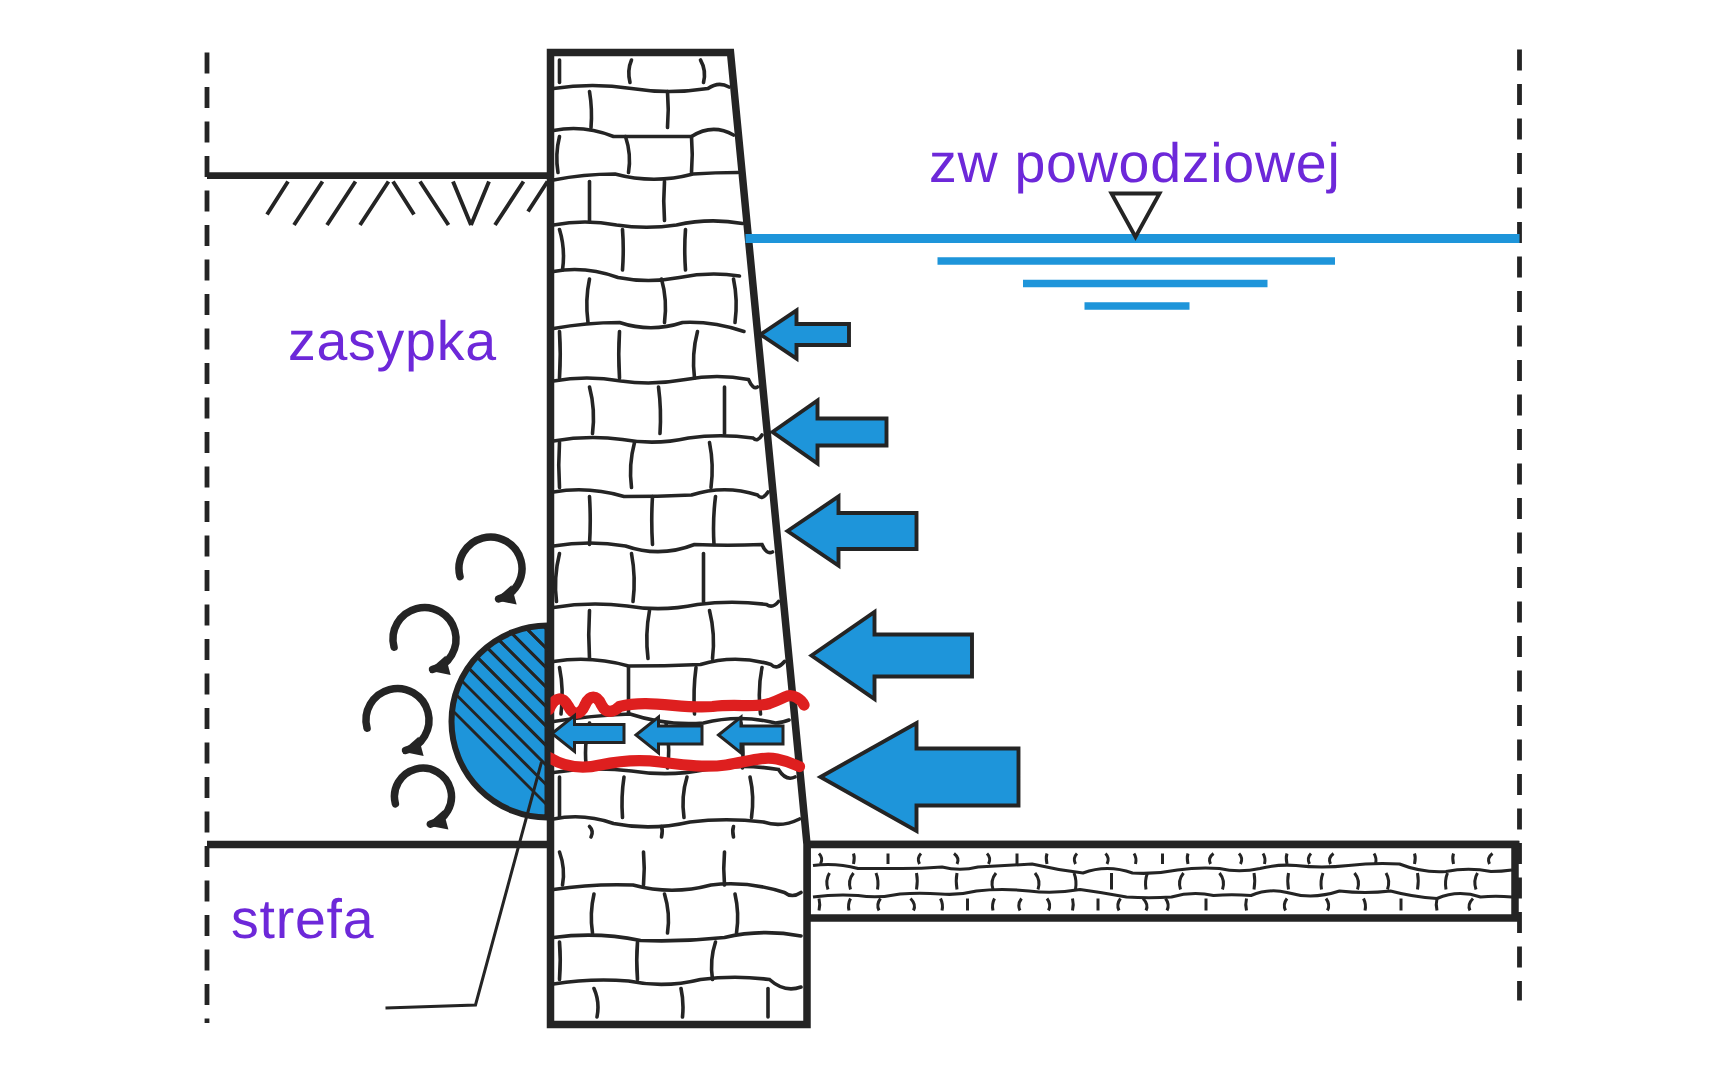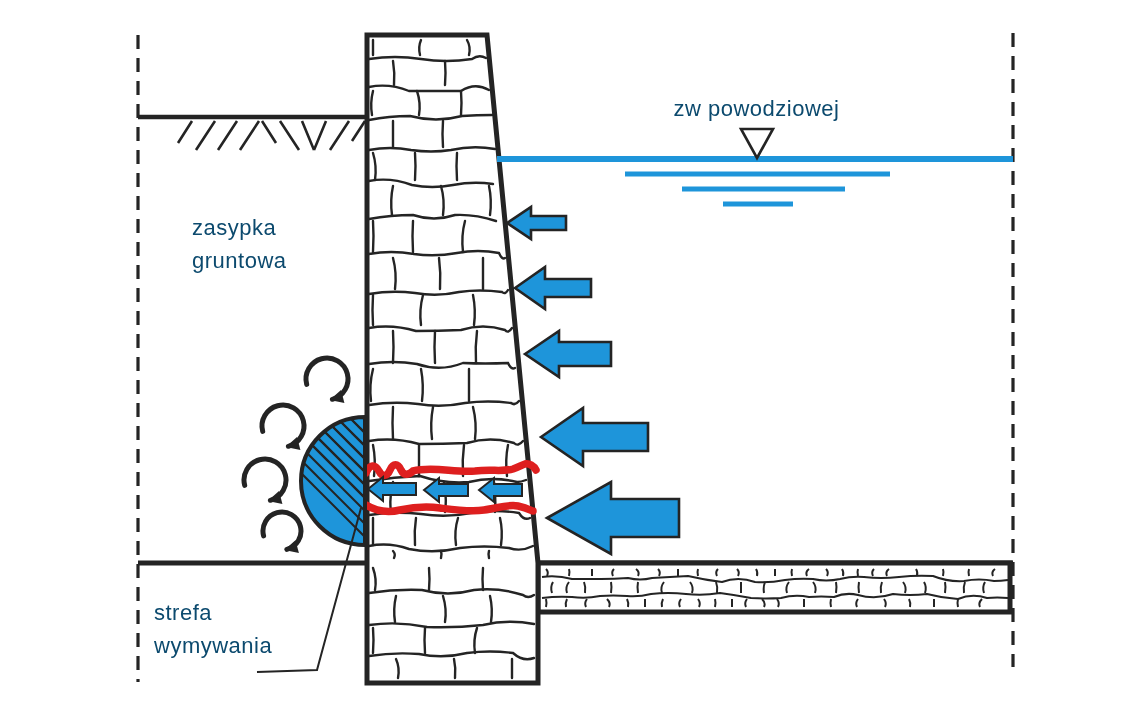--- a/index.html
+++ b/index.html
@@ -2,21 +2,21 @@
 <html style="--water-blue: #1E95DA; --seepage-red: #DE1F1F; --ink: #242424;"><head>
 <meta charset="utf-8">
 <style>
   html,body{margin:0;padding:0;background:#ffffff;}
   .stage{
     position:relative;width:1148px;height:728px;background:#fff;overflow:hidden;
     font-family:"Liberation Sans",sans-serif;
   }
   svg{position:absolute;left:0;top:0;}
   .label{
-    position:absolute;color:#0c4a6e;font-size:22px;line-height:33px;
+    position:absolute;color:#6d28d9;font-size:37px;line-height:33px;
     white-space:nowrap;letter-spacing:0.5px;
   }
   .label.center{text-align:center;}
 </style>
 </head>
 <body>
 
 <div class="stage">
 
 <svg width="1148" height="728" viewBox="0 0 1148 728">
@@ -264,21 +264,19 @@
     <path d="M257,672 L317,670 L361,508" stroke="var(--ink)" stroke-width="2" fill="none"></path>
   </g>
 </svg>
 
 <div class="label center" style="left:560px;top:92px;width:393px;">
   <span>zw powodziowej</span>
 </div>
 
 <div class="label" style="left:192px;top:195px;margin-top:16px;">
   <div>zasypka</div>
-  <div>gruntowa</div>
 </div>
 
 <div class="label" style="left:154px;top:596px;">
   <div>strefa</div>
-  <div>wymywania</div>
 </div>
 
 </div>
 
 </body></html>

